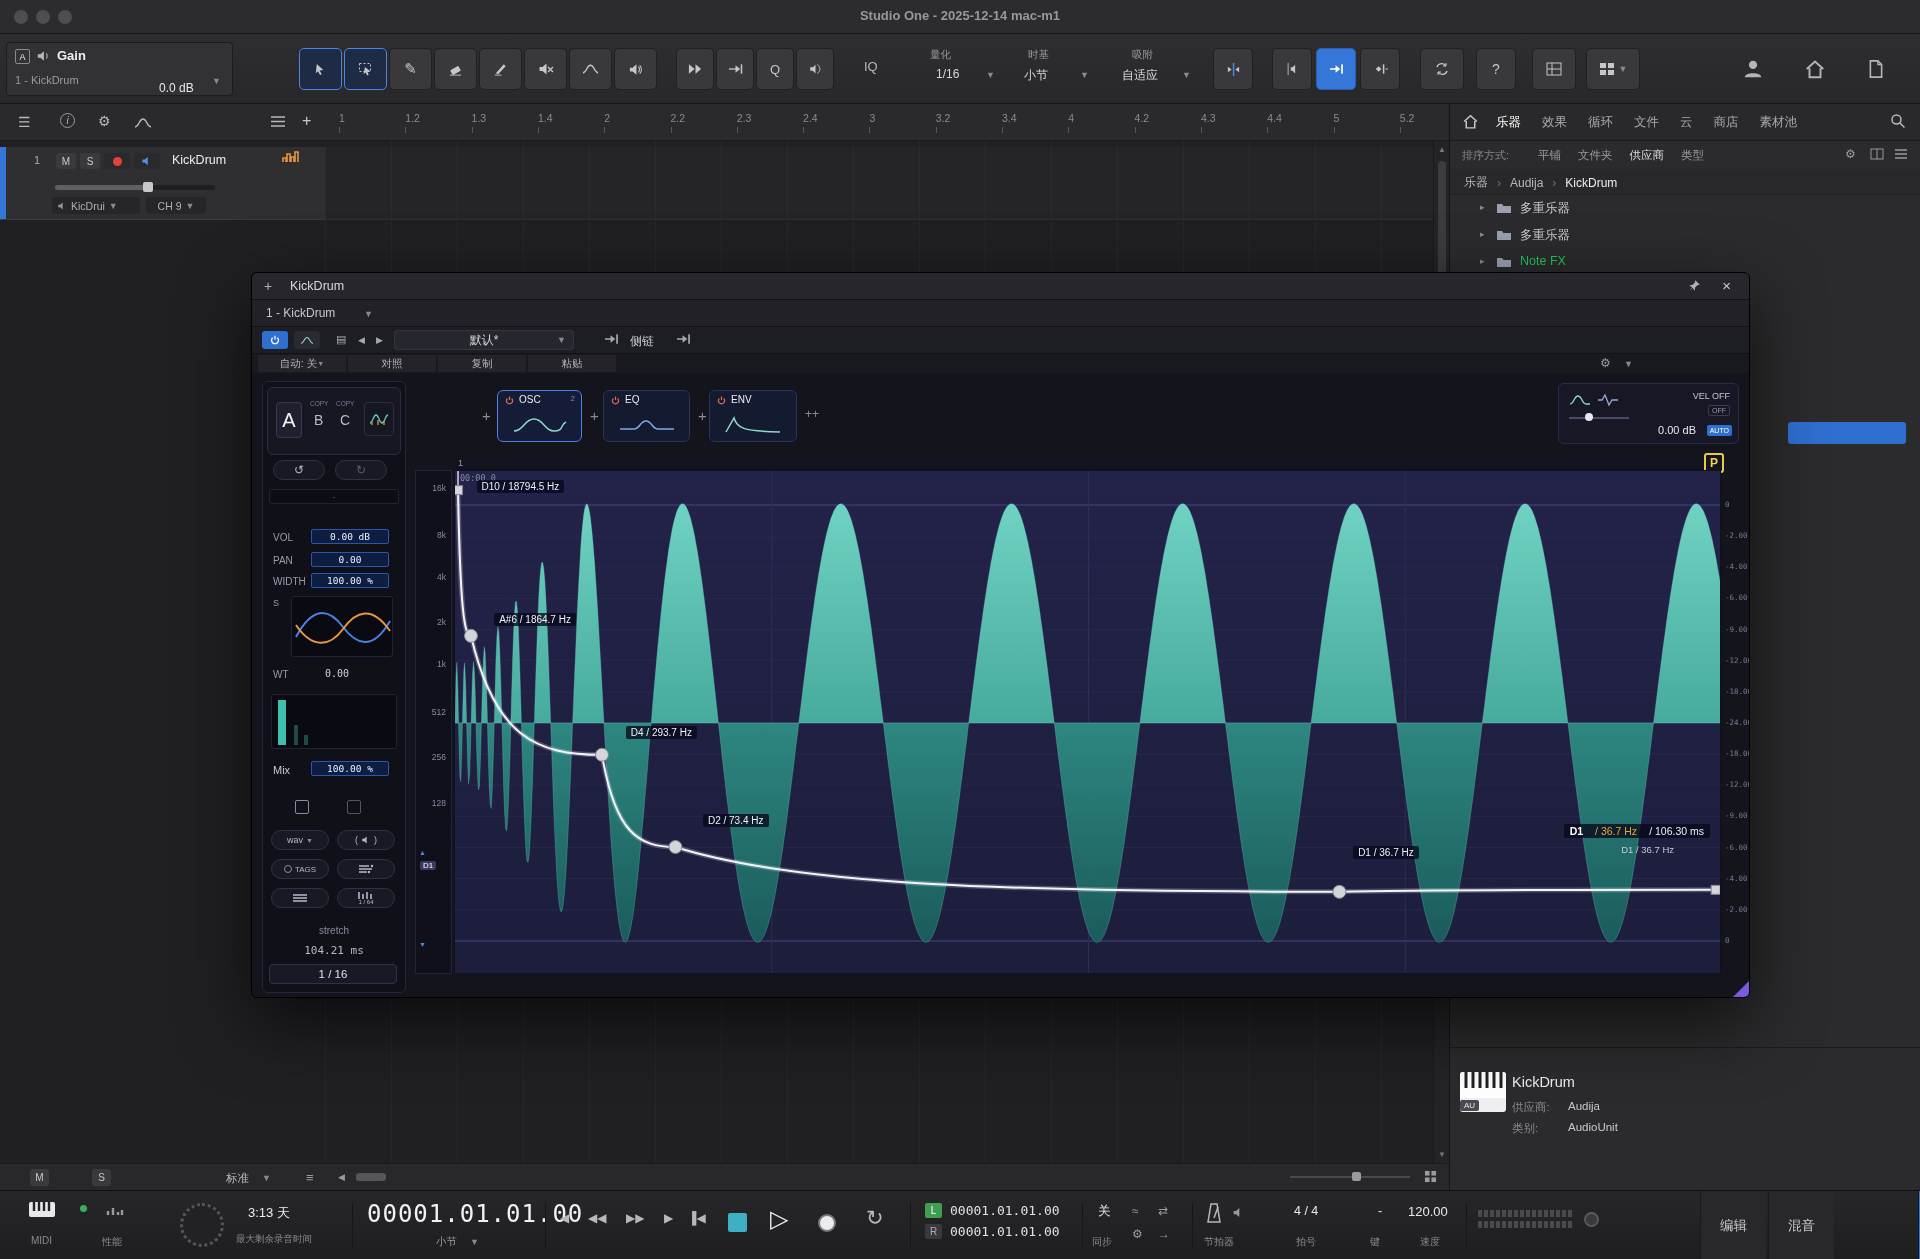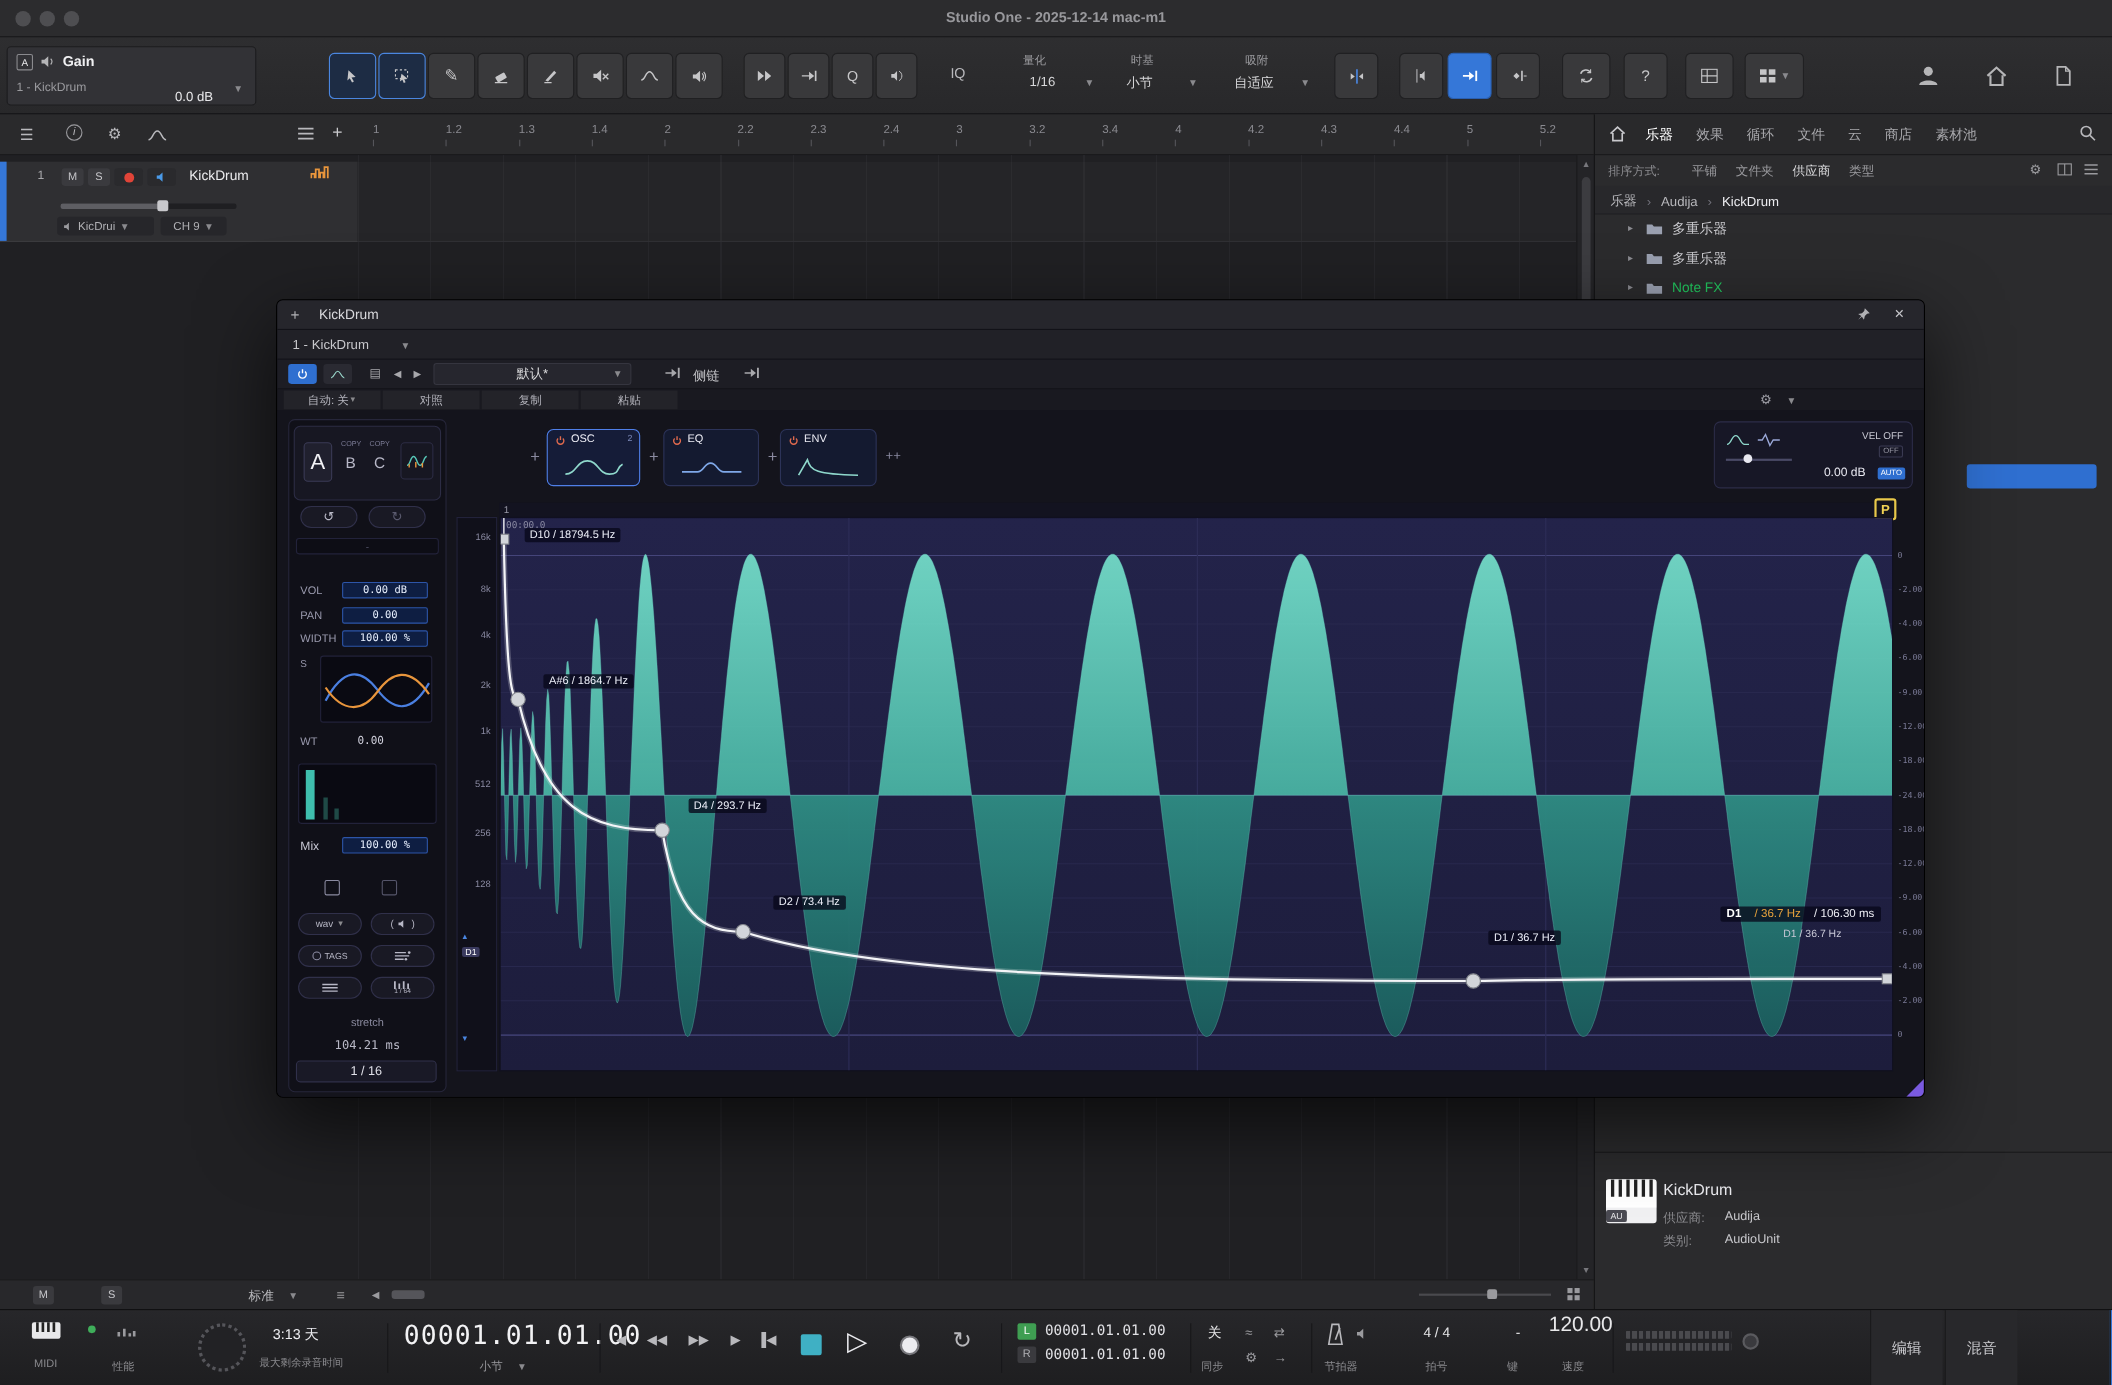--- a/index.html
+++ b/index.html
@@ -549,21 +549,21 @@
       <svg width="13" height="13" viewBox="0 0 16 16">
           <path d="M2 6h3l4-3.5v11L5 10H2z" fill="currentColor"></path>
         </svg>
     </span>
     <span class="tlabel" style="left:1204px;top:44px;">节拍器</span>
 
     <span class="tvalue" style="left:1294px;top:13px;">4 / 4</span>
     <span class="tlabel" style="left:1296px;top:44px;">拍号</span>
     <span class="tvalue" style="left:1378px;top:13px;">-</span>
     <span class="tlabel" style="left:1370px;top:44px;">键</span>
-    <span class="tvalue" style="left:1408px;top:3px;font-size:19px;">120.00</span>
+    <span class="tvalue" style="left:1408px;top:13px;font-size:13px;">120.00</span>
     <span class="tlabel" style="left:1420px;top:44px;">速度</span>
     <div class="tsep" style="left:1466px;"></div>
 
     <div class="abs" style="left:1478px;top:19px;width:96px;height:7px;border-radius:1px;background:repeating-linear-gradient(90deg,#4a4a4e 0 4px,#26262a 4px 6px);"></div>
     <div class="abs" style="left:1478px;top:30px;width:96px;height:7px;border-radius:1px;background:repeating-linear-gradient(90deg,#4a4a4e 0 4px,#26262a 4px 6px);"></div>
     <div class="abs" style="left:1584px;top:21px;width:15px;height:15px;border-radius:50%;background:#3a3a3e;border:2px solid #5a5a5e;"></div>
 
     <div class="rbtn" style="left:1700px;width:66px;">编辑</div>
     <div class="rbtn" style="left:1768px;width:66px;">混音</div>
     <div class="rbtn blue" style="left:1918px;width:78px;font-style:italic;">浏览</div>

